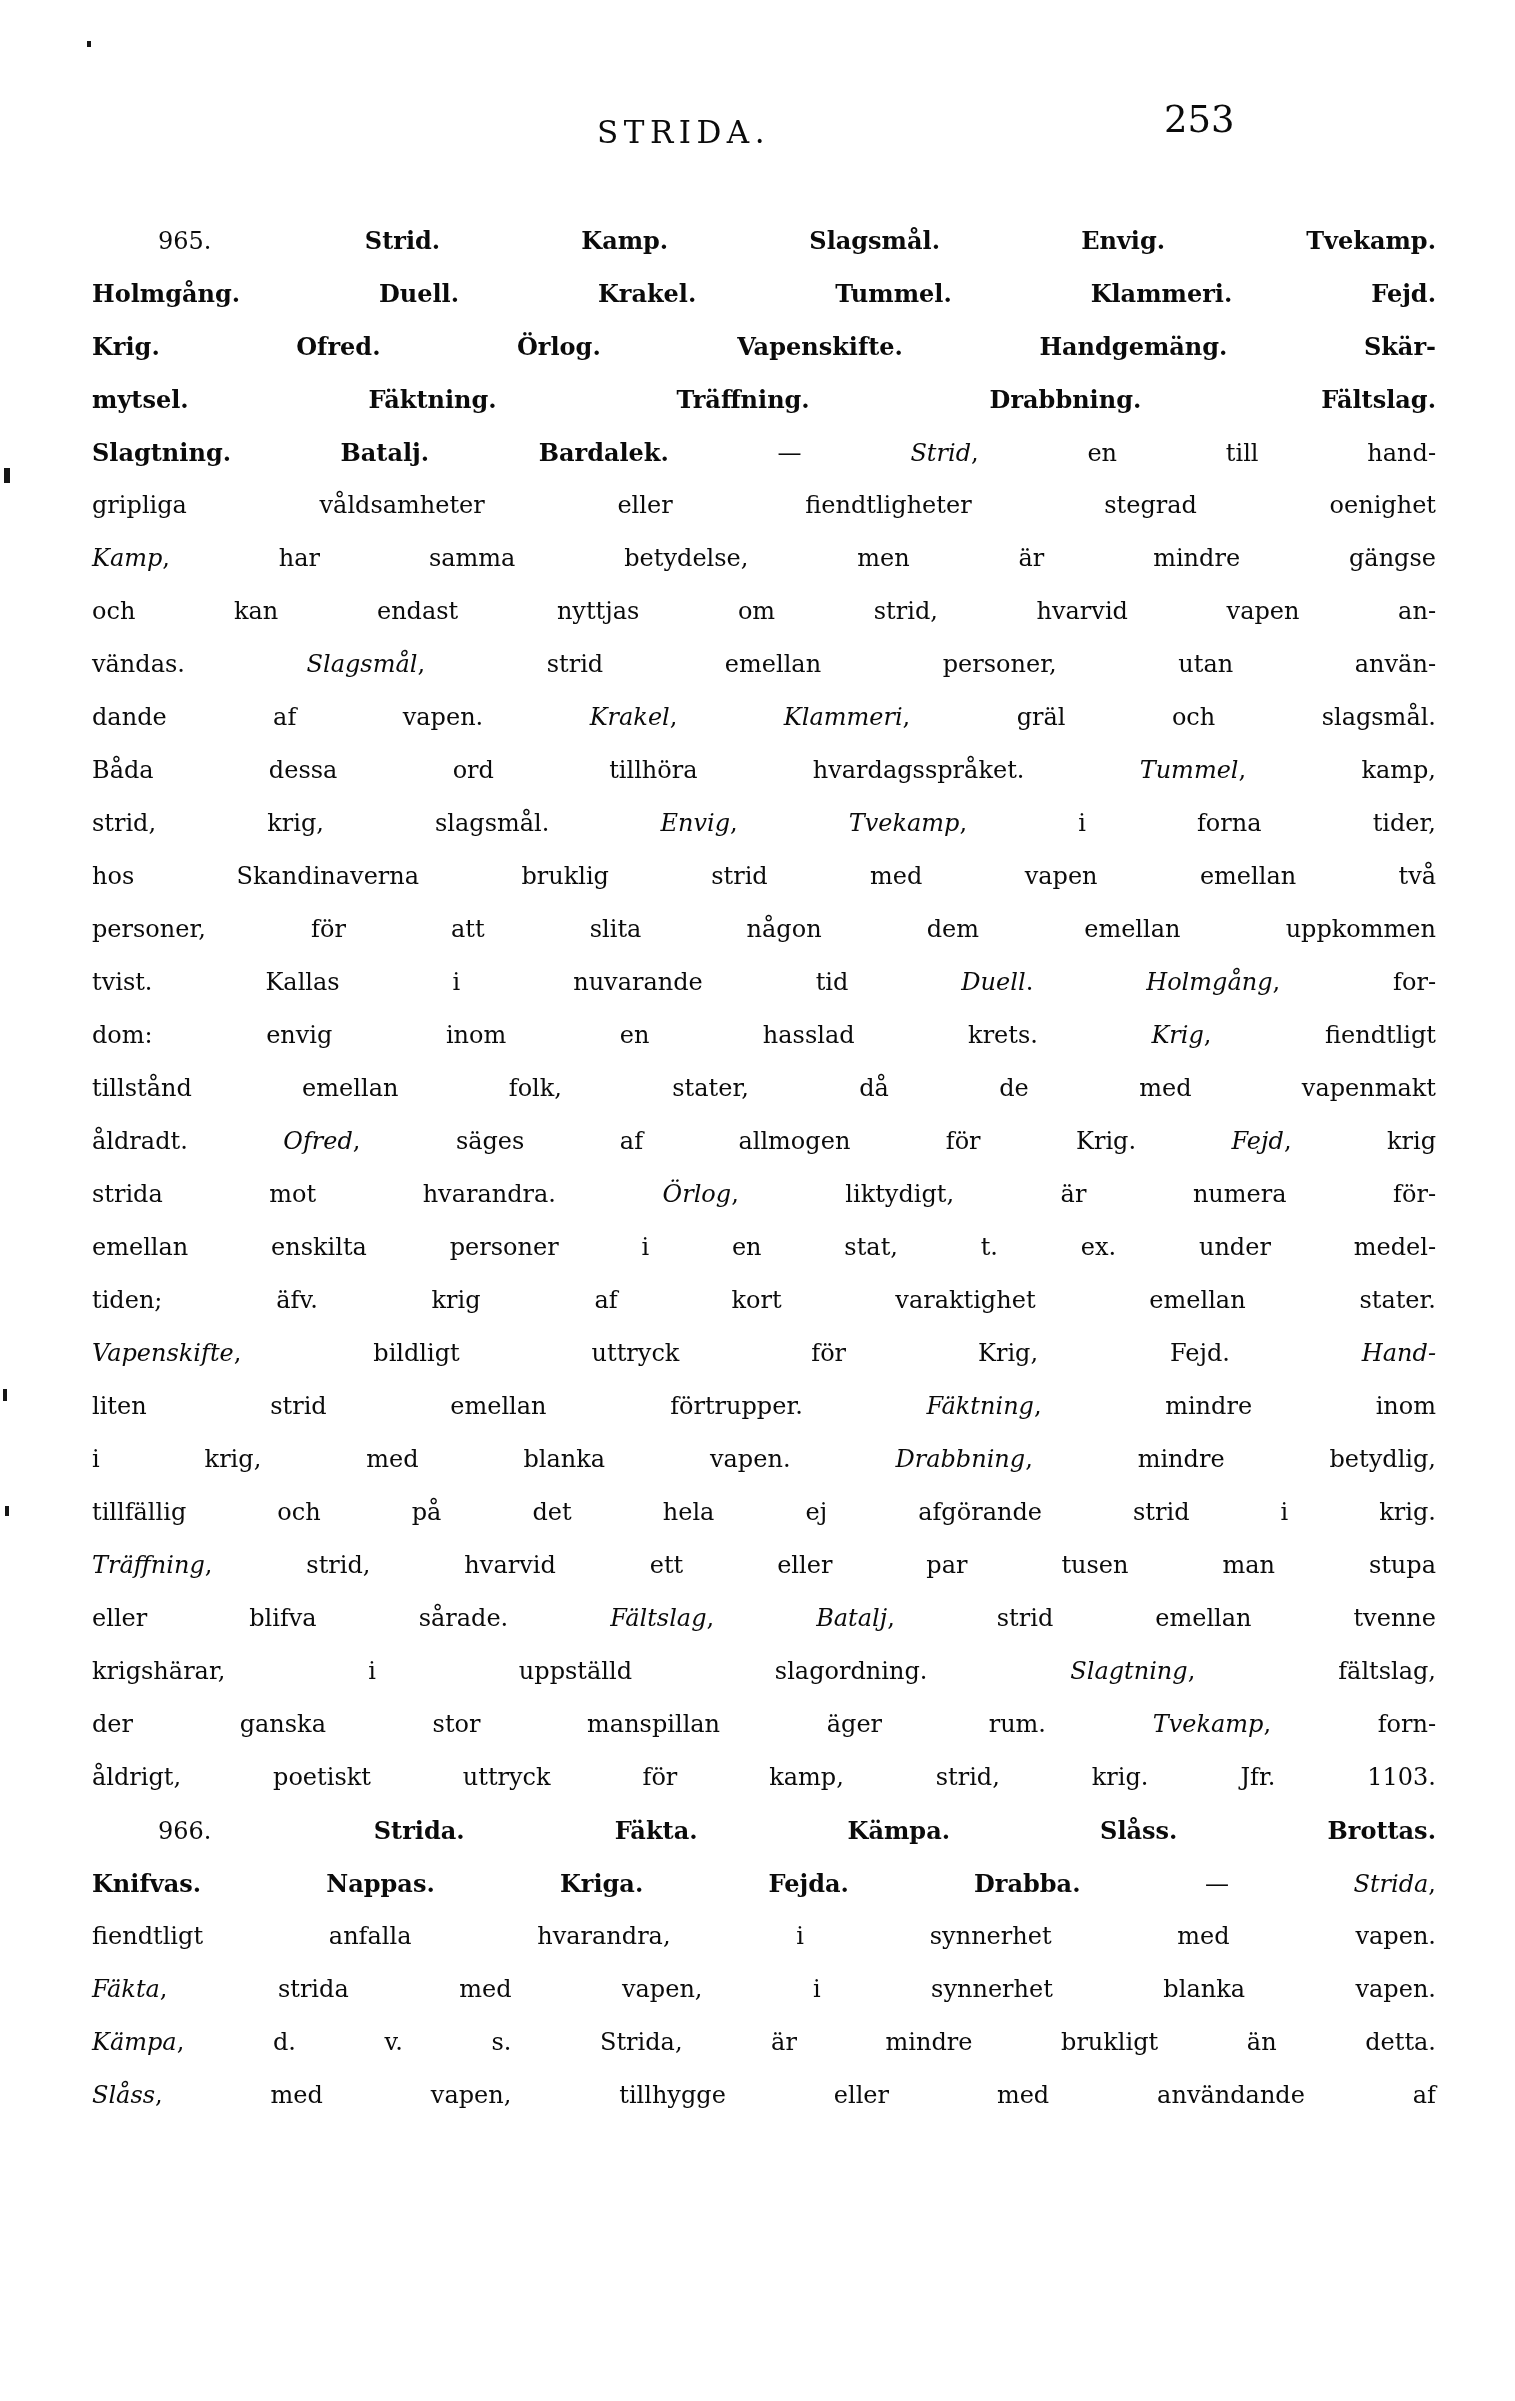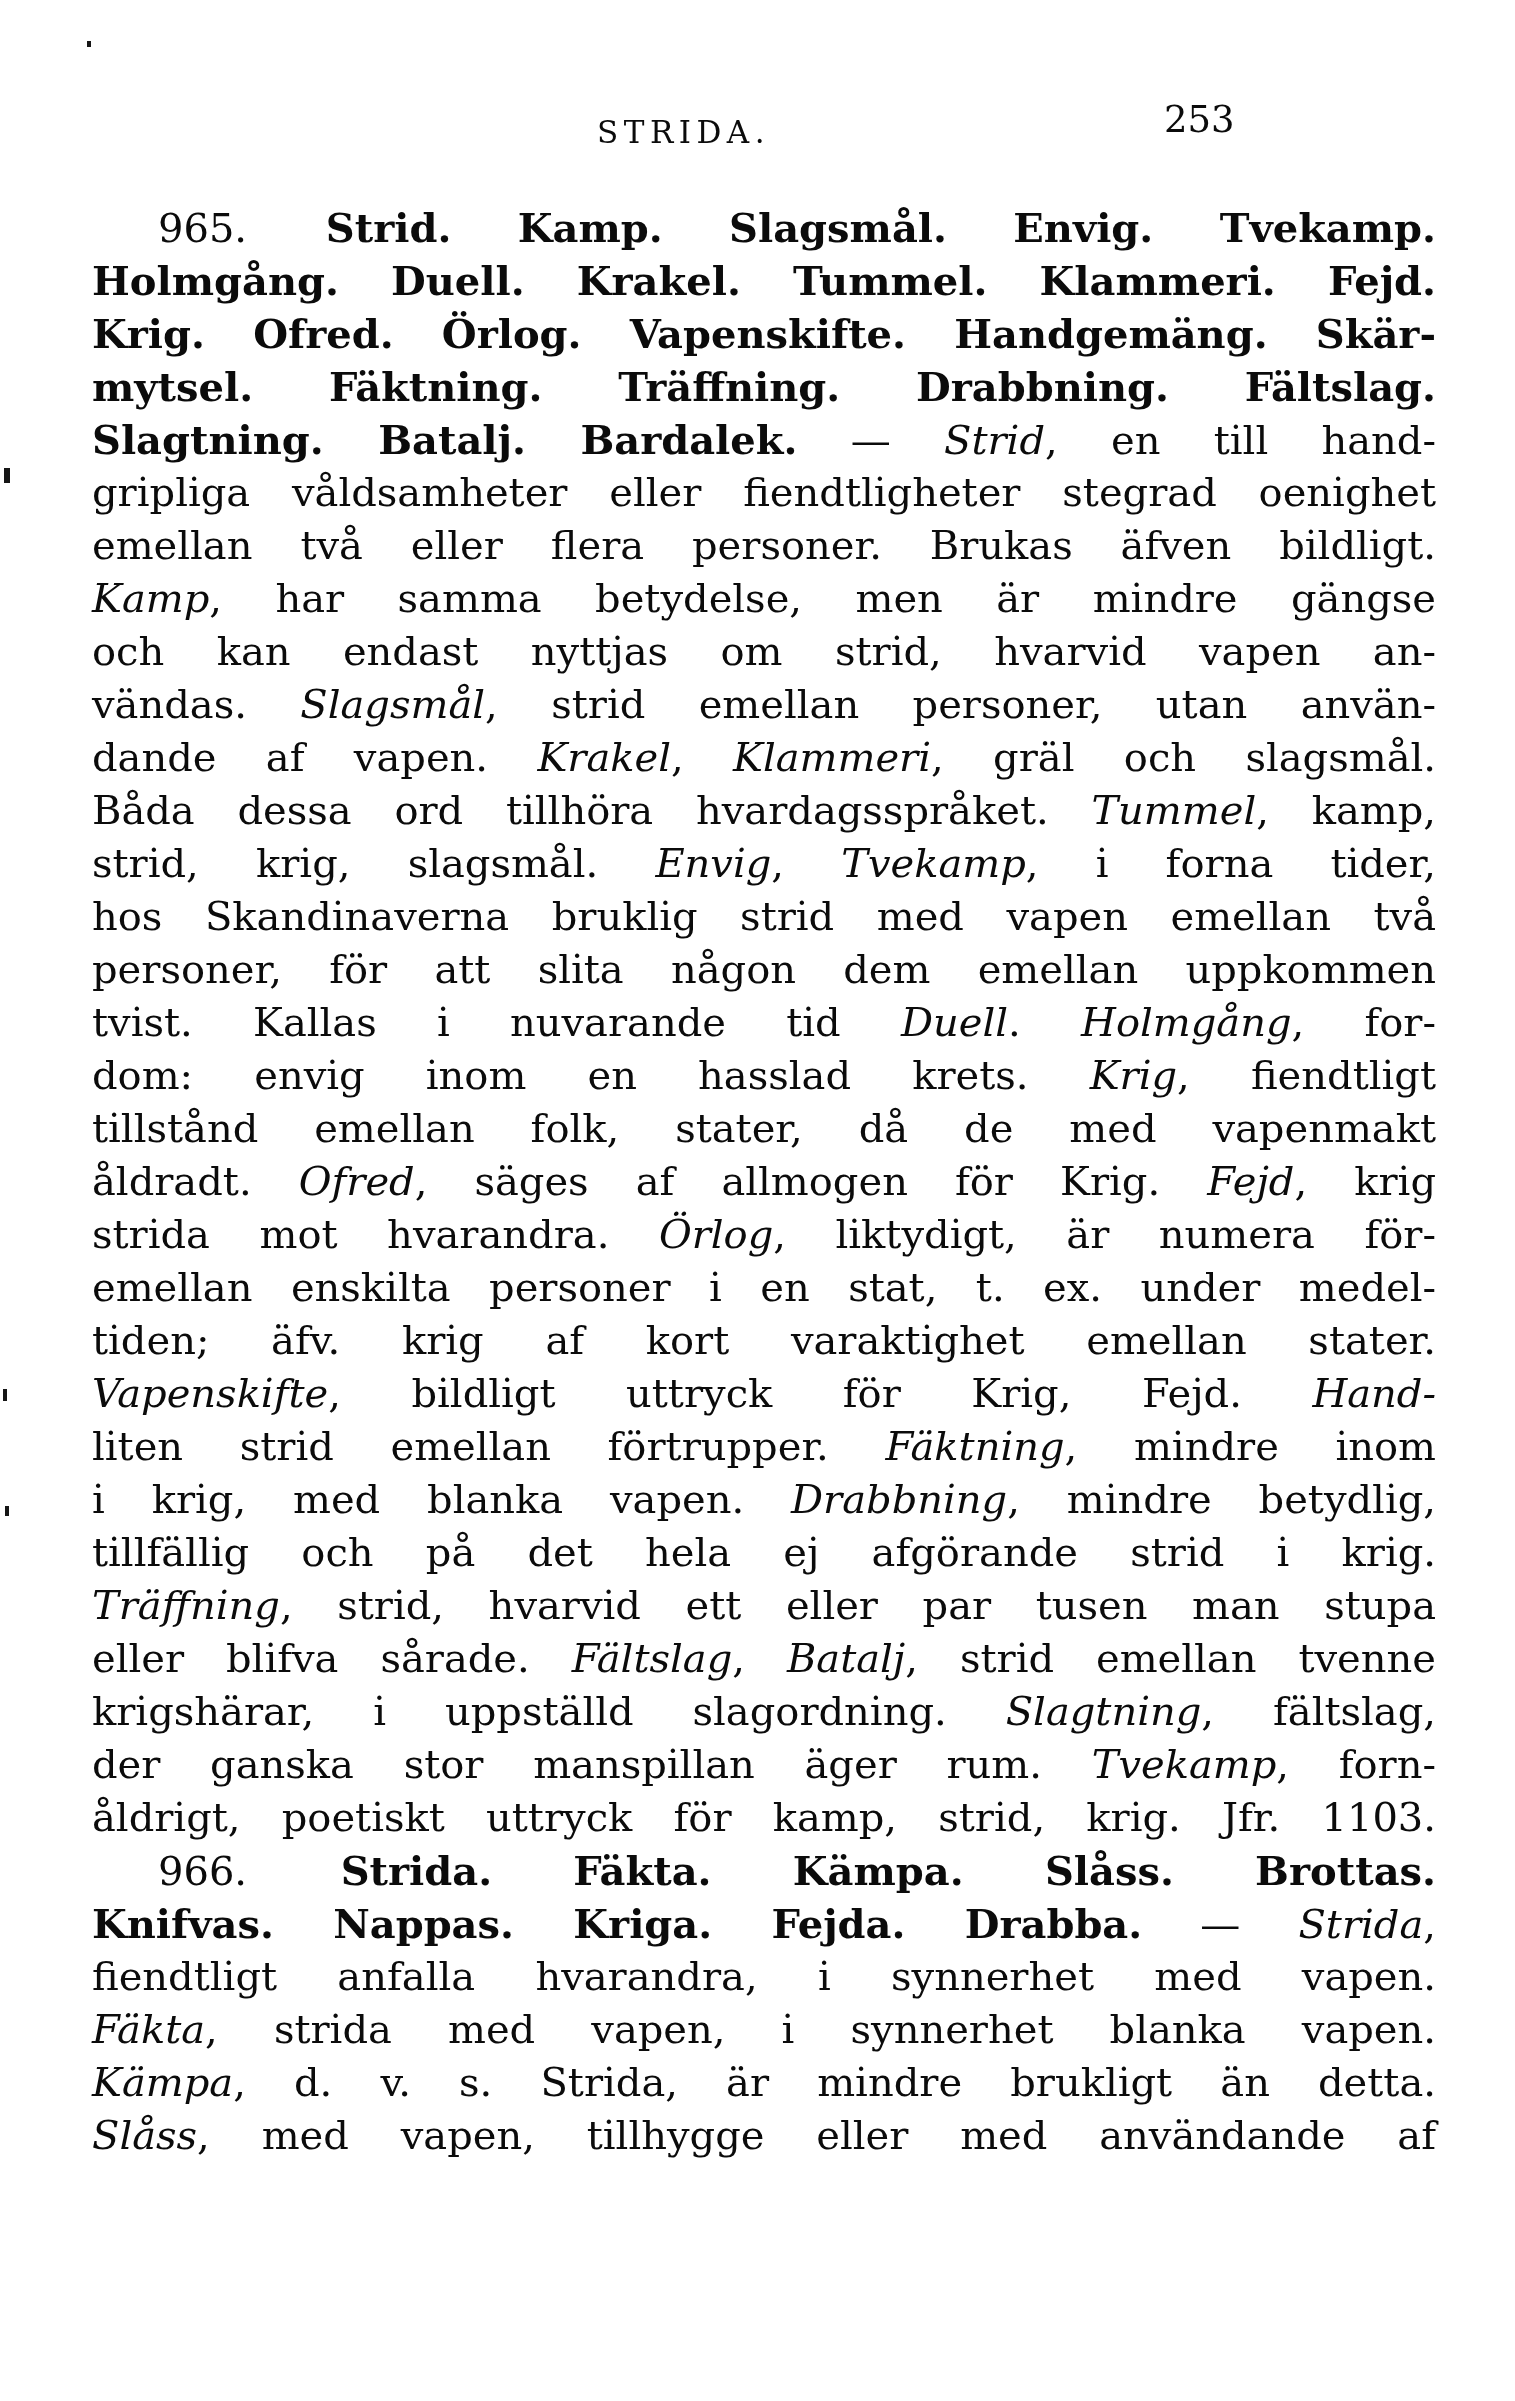--- a/index.html
+++ b/index.html
@@ -29,22 +29,22 @@
     left: 1164px; top: 0;
     font-size: 37px;
     font-weight: 400;
   }
   .text-block {
     position: absolute;
     left: 92px; top: 208px;
     width: 1344px;
   }
   .line {
-    font-size: 40px;
-    line-height: 39px;
+    font-size: 24px;
+    line-height: 65px;
     height: 53px;
     text-align: justify;
     text-align-last: justify;
     white-space: normal;
     overflow: visible;
   }
   .line.indent { padding-left: 66px; }
   .line.indent span:first-child { margin-right: 12.3px; }
   span.r { font-weight: 400; font-style: normal; }
   span.b { font-weight: 700; font-style: normal; }
@@ -64,21 +64,20 @@
     <span class="page-num">253</span>
   </div>
 
   <div class="text-block">
       <div class="line indent"><span class="r">965.</span><span class="b"> Strid. Kamp. Slagsmål. Envig. Tvekamp.</span></div>
       <div class="line"><span class="b">Holmgång. Duell. Krakel. Tummel. Klammeri. Fejd.</span></div>
       <div class="line"><span class="b">Krig. Ofred. Örlog. Vapenskifte. Handgemäng. Skär-</span></div>
       <div class="line"><span class="b">mytsel. Fäktning. Träffning. Drabbning. Fältslag.</span></div>
       <div class="line"><span class="b">Slagtning. Batalj. Bardalek.</span><span class="r"> — </span><span class="i">Strid</span><span class="r">, en till hand-</span></div>
       <div class="line"><span class="r">gripliga våldsamheter eller fiendtligheter stegrad oenighet</span></div>
-      <div class="line"><span class="r">emellan två eller flera personer.  Brukas äfven bildligt.</span></div>
       <div class="line"><span class="i">Kamp</span><span class="r">, har samma betydelse, men är mindre gängse</span></div>
       <div class="line"><span class="r">och kan endast nyttjas om strid, hvarvid vapen an-</span></div>
       <div class="line"><span class="r">vändas.  </span><span class="i">Slagsmål</span><span class="r">, strid emellan personer, utan använ-</span></div>
       <div class="line"><span class="r">dande af vapen.  </span><span class="i">Krakel</span><span class="r">, </span><span class="i">Klammeri</span><span class="r">, gräl och slagsmål.</span></div>
       <div class="line"><span class="r">Båda dessa ord tillhöra hvardagsspråket.  </span><span class="i">Tummel</span><span class="r">, kamp,</span></div>
       <div class="line"><span class="r">strid, krig, slagsmål.  </span><span class="i">Envig</span><span class="r">, </span><span class="i">Tvekamp</span><span class="r">, i forna tider,</span></div>
       <div class="line"><span class="r">hos Skandinaverna bruklig strid med vapen emellan två</span></div>
       <div class="line"><span class="r">personer, för att slita någon dem emellan uppkommen</span></div>
       <div class="line"><span class="r">tvist.  Kallas i nuvarande tid </span><span class="i">Duell</span><span class="r">.  </span><span class="i">Holmgång</span><span class="r">, for-</span></div>
       <div class="line"><span class="r">dom:  envig inom en hasslad krets.  </span><span class="i">Krig</span><span class="r">, fiendtligt</span></div>

